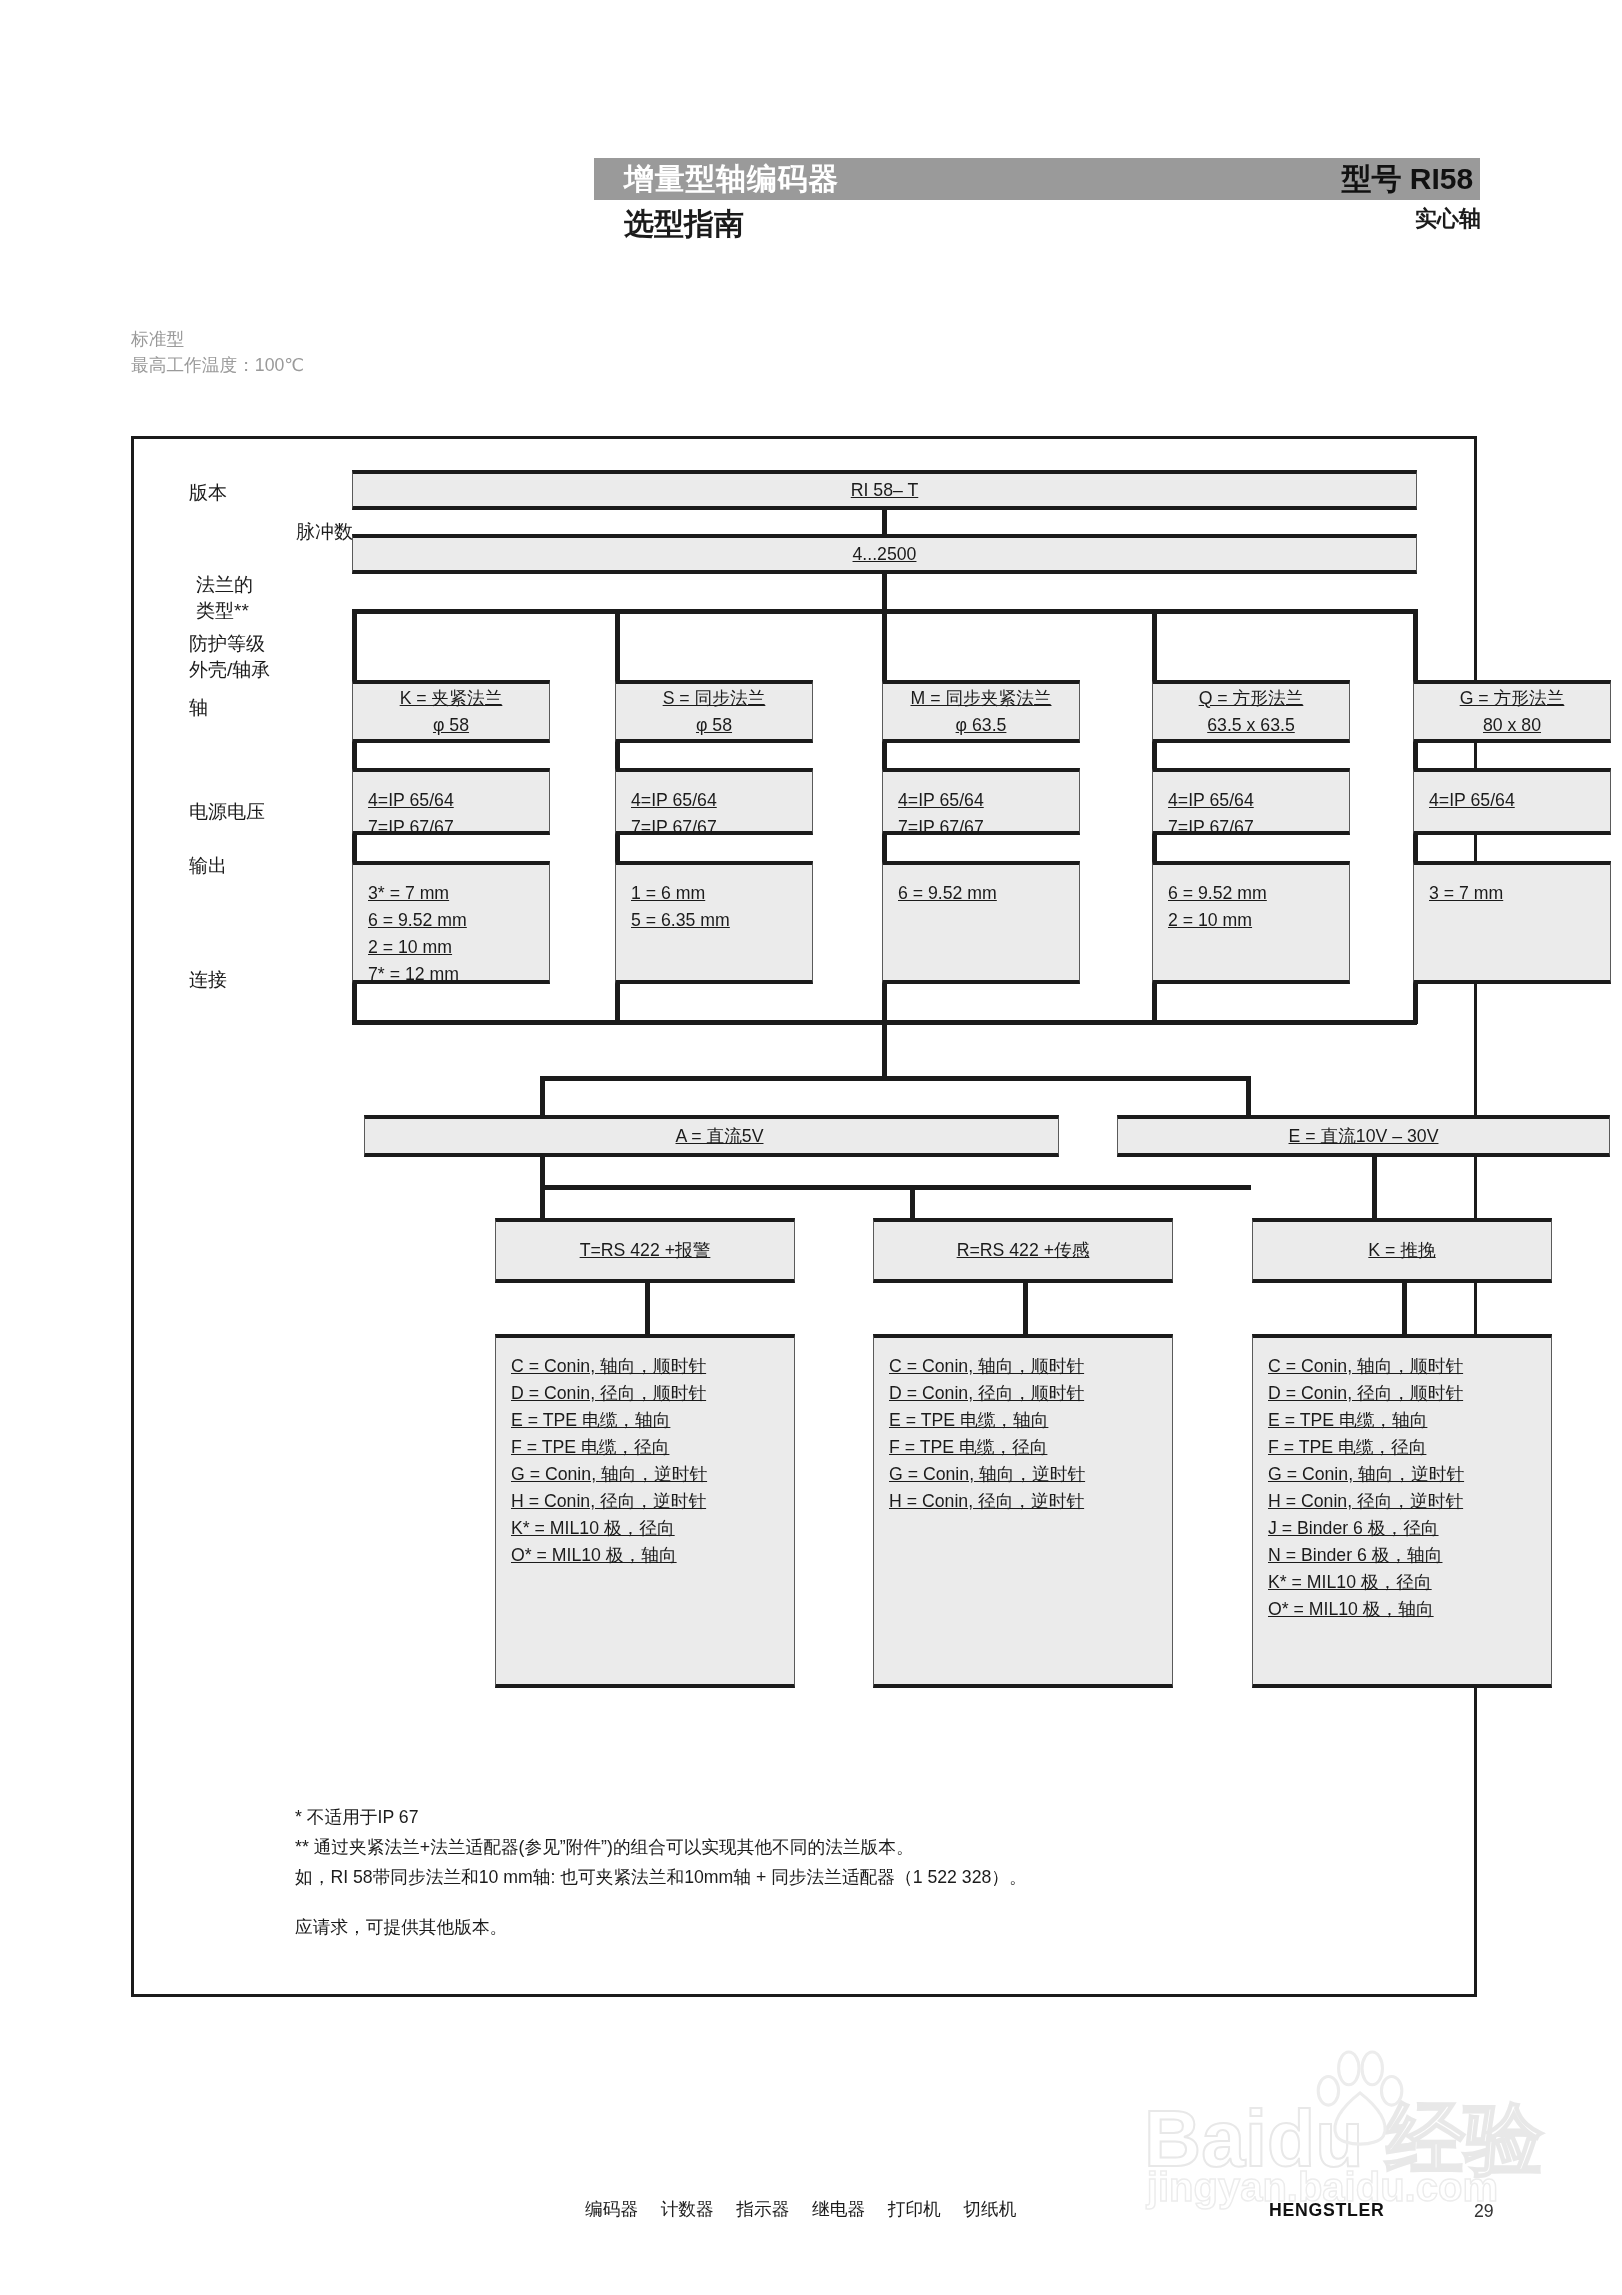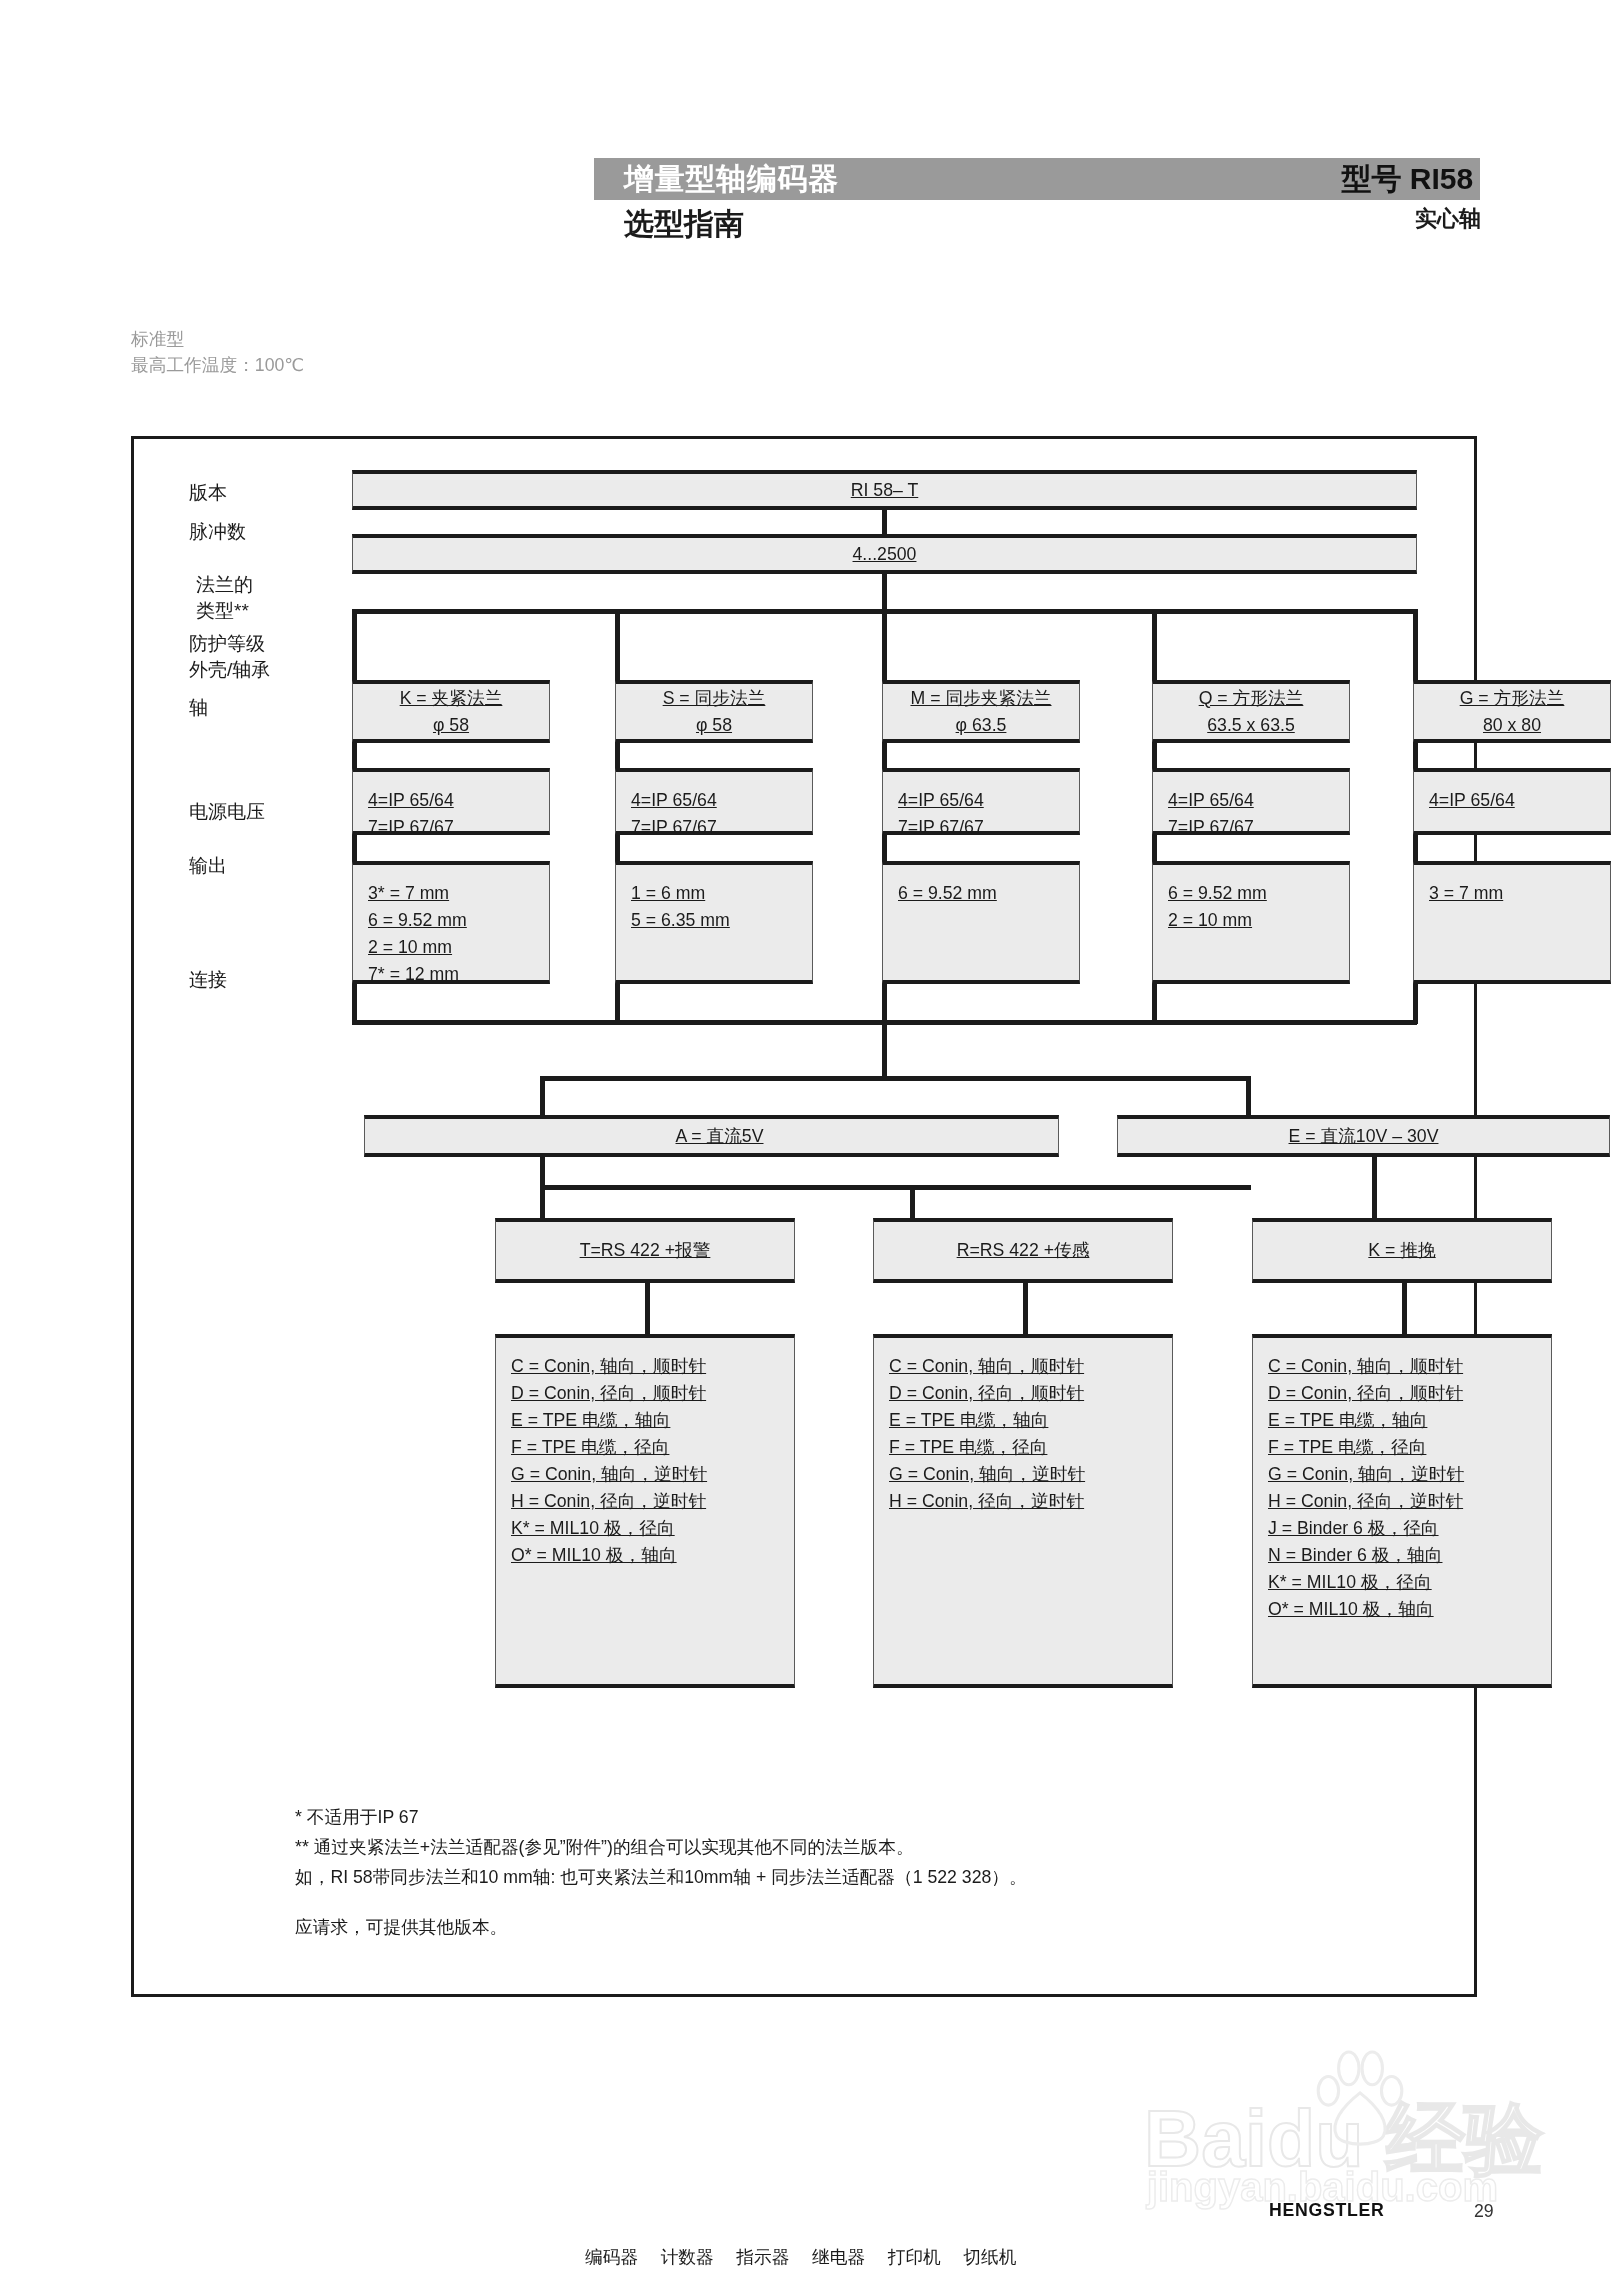--- a/index.html
+++ b/index.html
@@ -194,21 +194,20 @@
   }
 
   
   #footer-products {
     position: absolute;
     left: 585px;
     top: 2197px;
     font-size: 17.7px;
     color: #1b1b1b;
     white-space: nowrap;
-    margin-top: 48px;
   }
   #footer-products span { margin-right: 17.7px; }
   #footer-brand {
     position: absolute;
     left: 1269px;
     top: 2200px;
     font-size: 17.7px;
     font-weight: bold;
     letter-spacing: 0.7px;
     color: #111111;
@@ -234,21 +233,21 @@
 <div id="header-sub-right">实心轴</div>
 
 <div id="intro-note">
   <div>标准型</div>
   <div>最高工作温度：100℃</div>
 </div>
 
 <div id="diagram-frame">
 
   <div class="row-label" style="top:41px;">版本</div>
-  <div class="row-label" style="top:80px;">脉冲数</div>
+  <div class="row-label" style="top:80px;text-align:right;">脉冲数</div>
   <div class="row-label" style="top:133px;margin-left:7px;">
     <div>法兰的</div>
     <div>类型**</div>
   </div>
   <div class="row-label" style="top:192px;">
     <div>防护等级</div>
     <div>外壳/轴承</div>
   </div>
   <div class="row-label" style="top:256px;">轴</div>
   <div class="row-label" style="top:360px;">电源电压</div>

